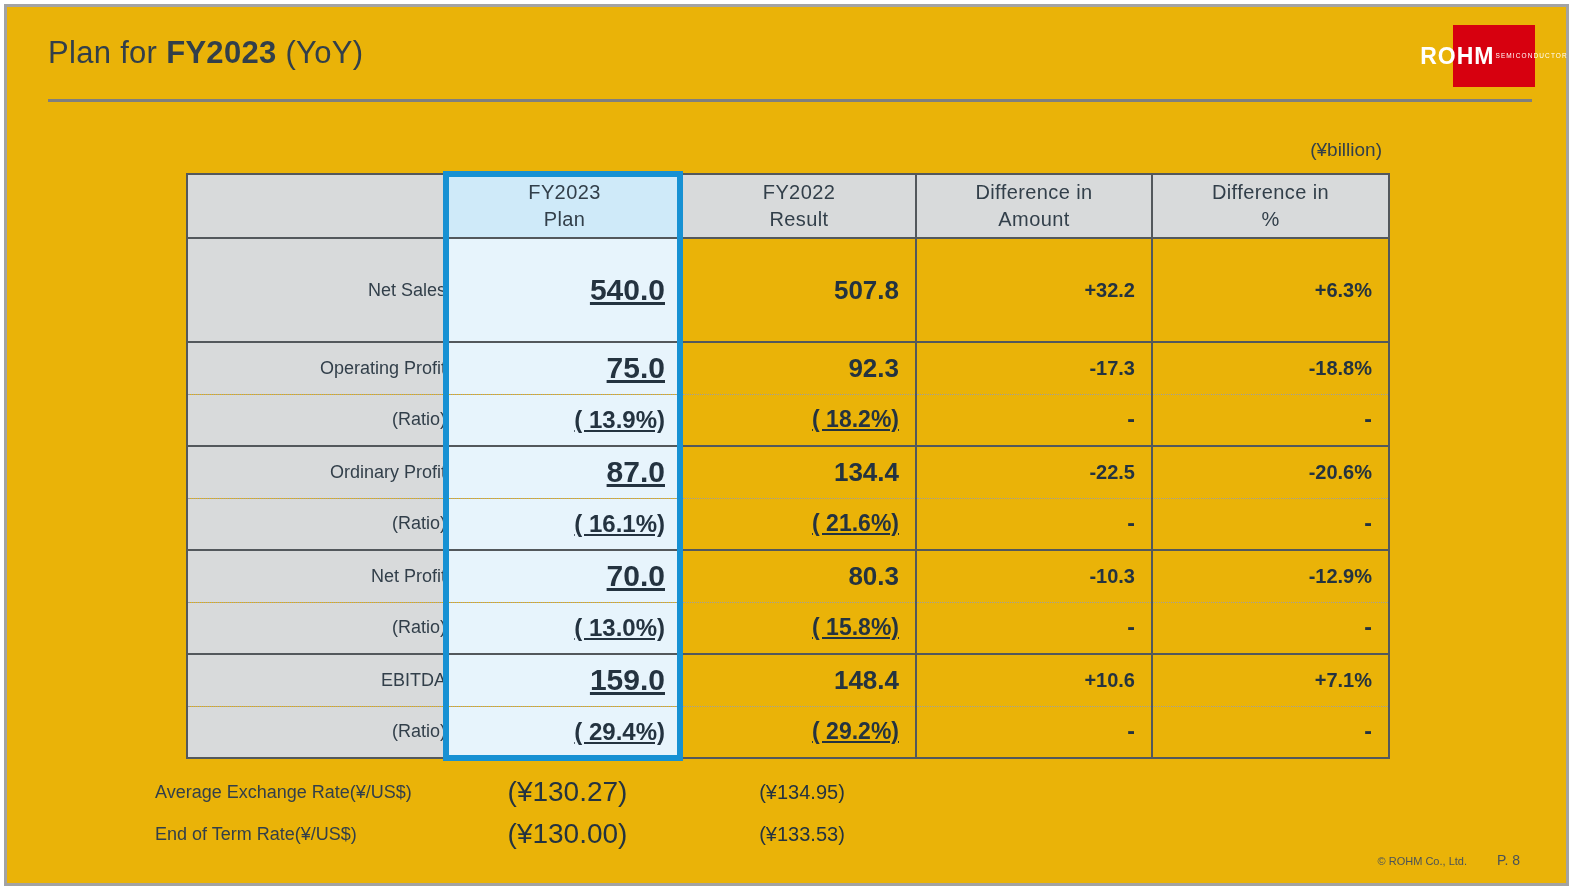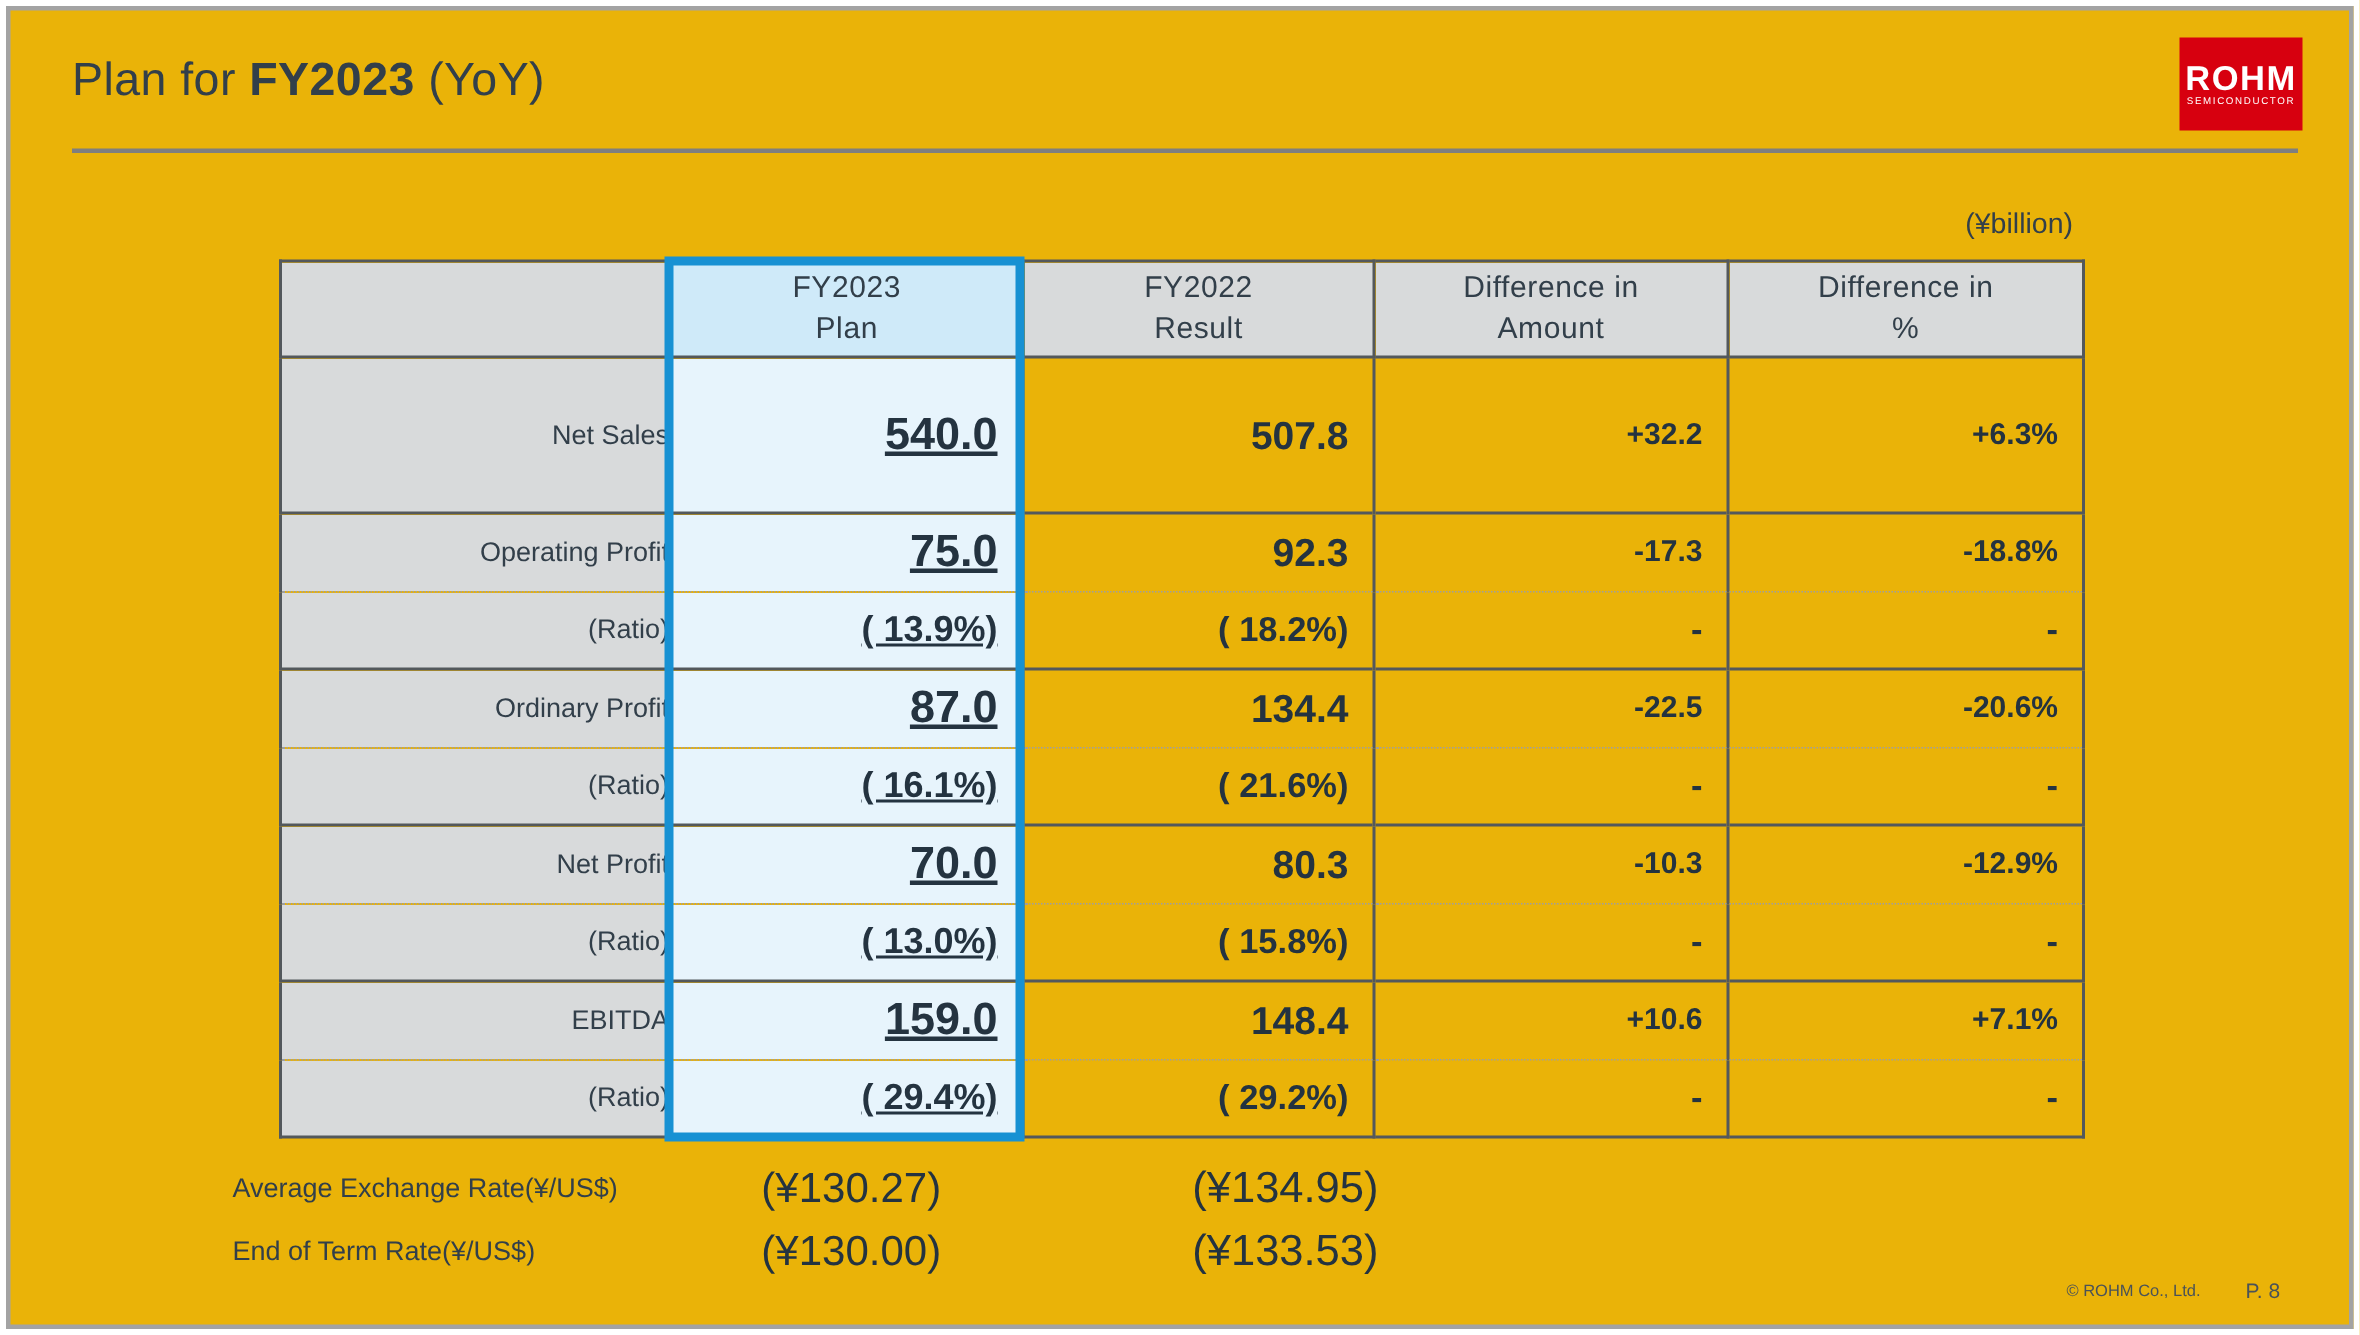--- a/index.html
+++ b/index.html
@@ -19,21 +19,21 @@
   .slide{position:absolute;left:4px;top:4px;width:1565px;height:882px;
     border:3px solid #a3a3a3;background:#eab308;}
   
   .title{position:absolute;left:41px;top:28px;font-size:31px;color:var(--label-text);
     letter-spacing:0.3px;}
   .title .bold{font-weight:bold;}
   .title-rule{position:absolute;left:41px;top:92px;width:1484px;height:3px;
     background:var(--rule);}
   
   .logo{position:absolute;left:1446px;top:18px;width:82px;height:62px;
-    background:var(--logo-red);display:flex;flex-direction:column;align-items:center;
+    background:var(--logo-red);display:flex;align-items:center;
     justify-content:center;gap:1px;}
   .logo-brand{color:#fff;font-weight:bold;font-size:23px;letter-spacing:1px;line-height:1;}
   .logo-sub{color:#fff;font-size:6.5px;letter-spacing:1.1px;line-height:1;}
   
   .unit{position:absolute;left:1175px;top:132px;width:200px;text-align:right;
     font-size:19px;color:var(--label-text);}
   
   .table-wrap{position:absolute;left:179px;top:166px;width:1202px;height:586px;}
   table.fin-table{border-collapse:collapse;table-layout:fixed;width:1202px;}
   .fin-table col.c1{width:260px;}
@@ -55,33 +55,33 @@
   .fin-table tbody tr:last-child td{border-bottom:2px solid var(--grid);}
   .fin-table td.c-label{background:var(--gray-bg);text-align:right;font-size:18px;
     color:var(--label-text);}
   .fin-table td.c-plan{background:var(--plan-cell-bg);text-decoration:underline;}
   .fin-table td.c-plan,.fin-table td.c-result,.fin-table td.c-diff,.fin-table td.c-pct{
     text-align:right;padding-right:16px;font-weight:bold;color:var(--text-dark);}
   tr.r-main td.c-plan{font-size:30px;}
   tr.r-main td.c-result{font-size:26px;}
   tr.r-main td.c-diff,tr.r-main td.c-pct{font-size:20px;}
   tr.r-ratio td.c-plan{font-size:24px;}
-  tr.r-ratio td.c-result{font-size:23px;}
+  tr.r-ratio td.c-result{font-size:23px;text-decoration:underline;}
   tr.r-ratio td.c-diff,tr.r-ratio td.c-pct{font-size:23px;}
   
   .highlight-box{position:absolute;left:257px;top:-2px;width:240px;height:590px;
     border:6px solid var(--accent);pointer-events:none;}
   
   .fx-row{position:absolute;left:0;width:1381px;height:40px;display:flex;
     align-items:center;color:var(--text-dark);}
   .fx-1{top:765px;}
   .fx-2{top:807px;}
   .fx-label{position:absolute;left:148px;font-size:18px;color:var(--label-text);}
   .fx-plan{position:absolute;left:443px;width:235px;text-align:center;font-size:28px;}
-  .fx-result{position:absolute;left:678px;width:234px;text-align:right;font-size:29px;}
+  .fx-result{position:absolute;left:678px;width:234px;text-align:center;font-size:20px;}
   
   .footer-copy{position:absolute;left:1340px;top:848px;width:120px;text-align:right;
     font-size:11px;color:#4a5258;}
   .footer-page{position:absolute;left:1490px;top:845px;font-size:14px;color:#4a5258;}
 </style>
 </head>
 <body>
 
 <div class="slide">
 

